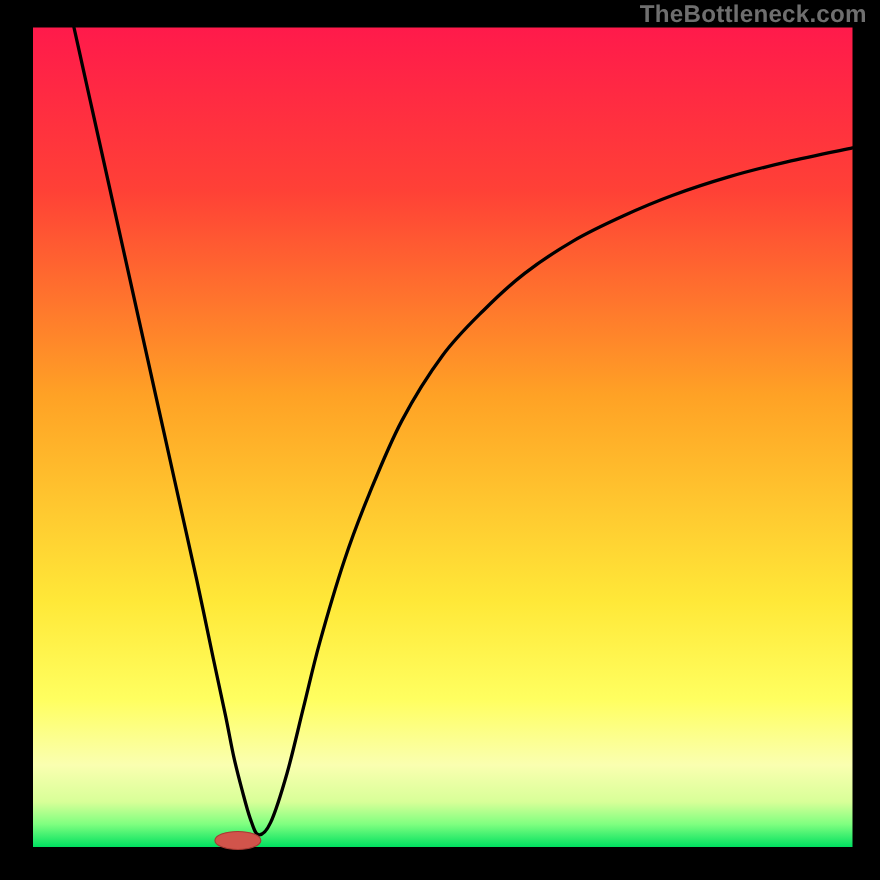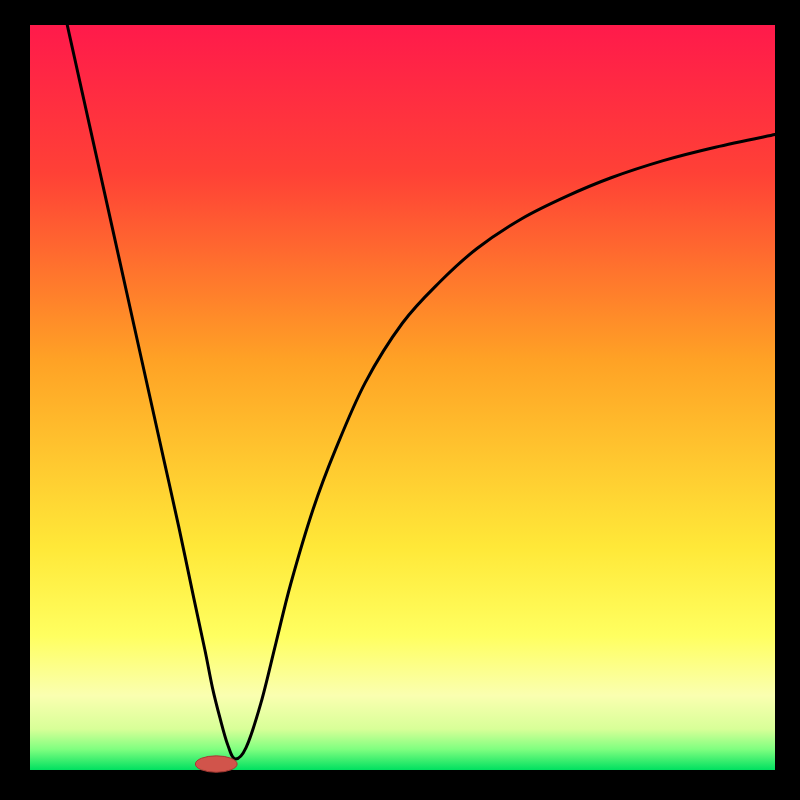--- a/index.html
+++ b/index.html
@@ -46,13 +46,14 @@
           <stop offset="94.50%" stop-color="#d8ff98"></stop>
           <stop offset="97.20%" stop-color="#80ff80"></stop>
           <stop offset="100.00%" stop-color="#00e060"></stop>
         </linearGradient>
     </defs>
     <rect x="0" y="0" width="800" height="800" fill="#000"></rect>
     <rect id="plot-bg" fill="url(#bg-grad)" x="30" y="25" width="745" height="745"></rect>
     <path id="curve-path" fill="none" d="M 67.25 25.00 C 68.49 30.59, 72.22 47.35, 74.70 58.53 C 77.18 69.70, 79.67 80.87, 82.15 92.05 C 84.63 103.22, 85.88 108.81, 89.60 125.58 C 93.32 142.34, 99.53 170.27, 104.50 192.62 C 109.47 214.97, 114.43 237.32, 119.40 259.67 C 124.37 282.02, 129.33 304.38, 134.30 326.73 C 139.27 349.08, 144.23 371.42, 149.20 393.77 C 154.17 416.13, 159.13 438.47, 164.10 460.82 C 169.07 483.18, 174.03 504.90, 179.00 527.88 C 183.97 550.85, 189.55 578.16, 193.90 598.65 C 198.25 619.14, 201.97 635.90, 205.07 650.80 C 208.18 665.70, 210.04 676.88, 212.53 688.05 C 215.01 699.22, 217.49 708.54, 219.97 717.85 C 222.46 727.16, 224.94 737.10, 227.43 743.92 C 229.91 750.75, 231.77 758.20, 234.88 758.83 C 237.98 759.45, 241.70 756.96, 246.05 747.65 C 250.40 738.34, 255.98 720.33, 260.95 702.95 C 265.92 685.57, 270.88 663.22, 275.85 643.35 C 280.82 623.48, 284.54 606.10, 290.75 583.75 C 296.96 561.40, 305.65 531.60, 313.10 509.25 C 320.55 486.90, 326.76 470.76, 335.45 449.65 C 344.14 428.54, 354.07 403.71, 365.25 382.60 C 376.43 361.49, 390.08 339.76, 402.50 323.00 C 414.92 306.24, 427.33 294.44, 439.75 282.02 C 452.17 269.61, 463.34 259.05, 477.00 248.50 C 490.66 237.95, 506.80 227.39, 521.70 218.70 C 536.60 210.01, 551.50 203.18, 566.40 196.35 C 581.30 189.52, 594.96 183.68, 611.10 177.72 C 627.24 171.76, 645.87 165.68, 663.25 160.59 C 680.63 155.50, 696.77 151.53, 715.40 147.18 C 734.02 142.83, 765.07 136.63, 775.00 134.52" stroke="#000000" stroke-width="3" stroke-linecap="round" stroke-linejoin="round"></path>
     <ellipse id="marker-ellipse" cx="216.25" cy="764.04" rx="20.86" ry="8.195" fill="#d1544b" stroke="#a83a34" stroke-width="1"></ellipse>
   </svg>
+  <div class="watermark">TheBottleneck.com</div>
 </div>
 
 </body></html>

